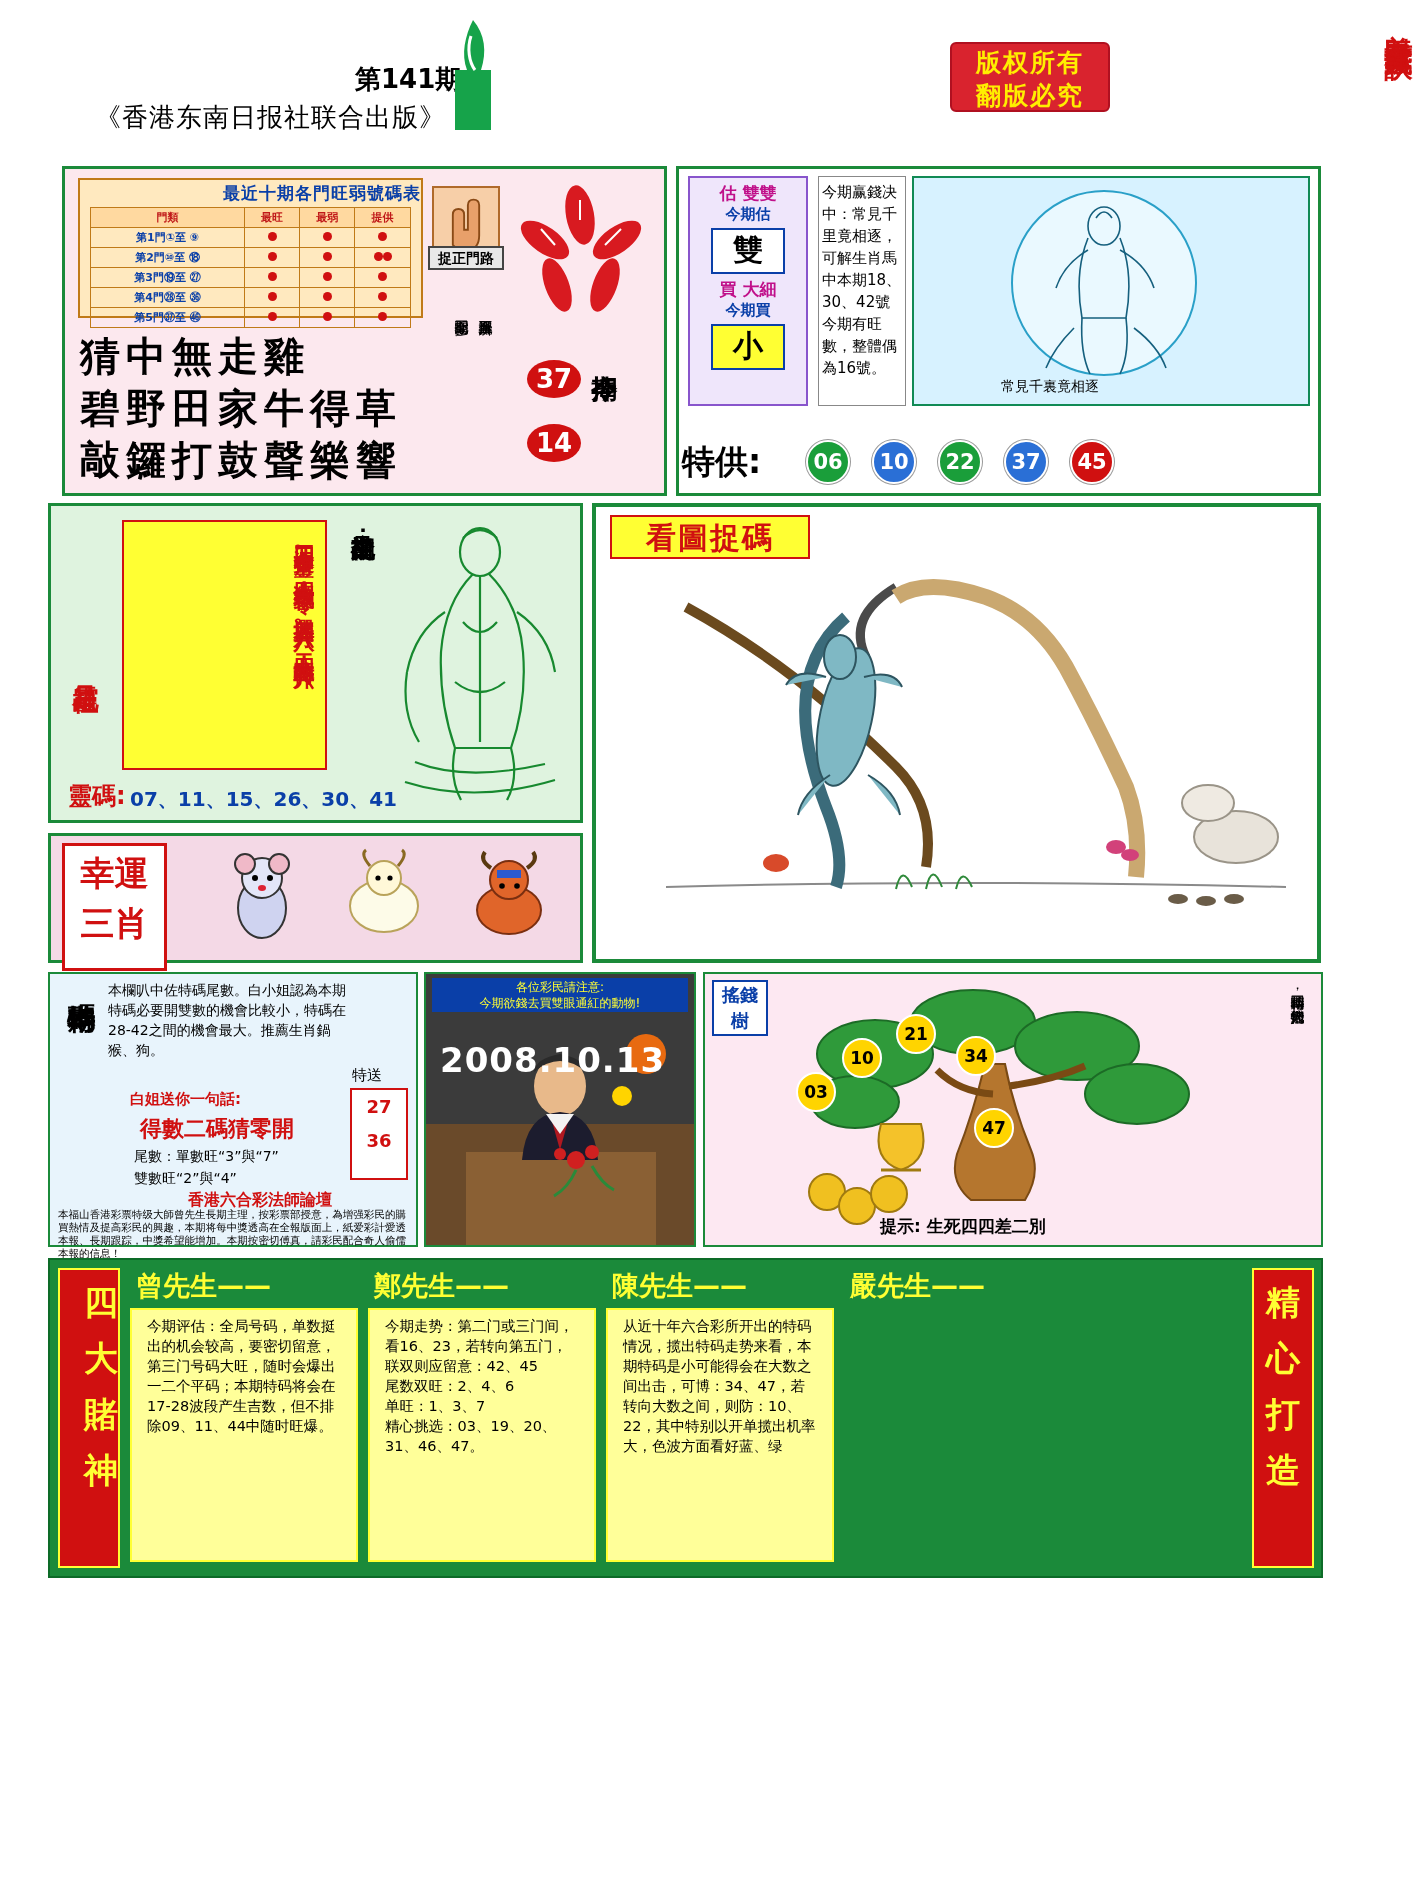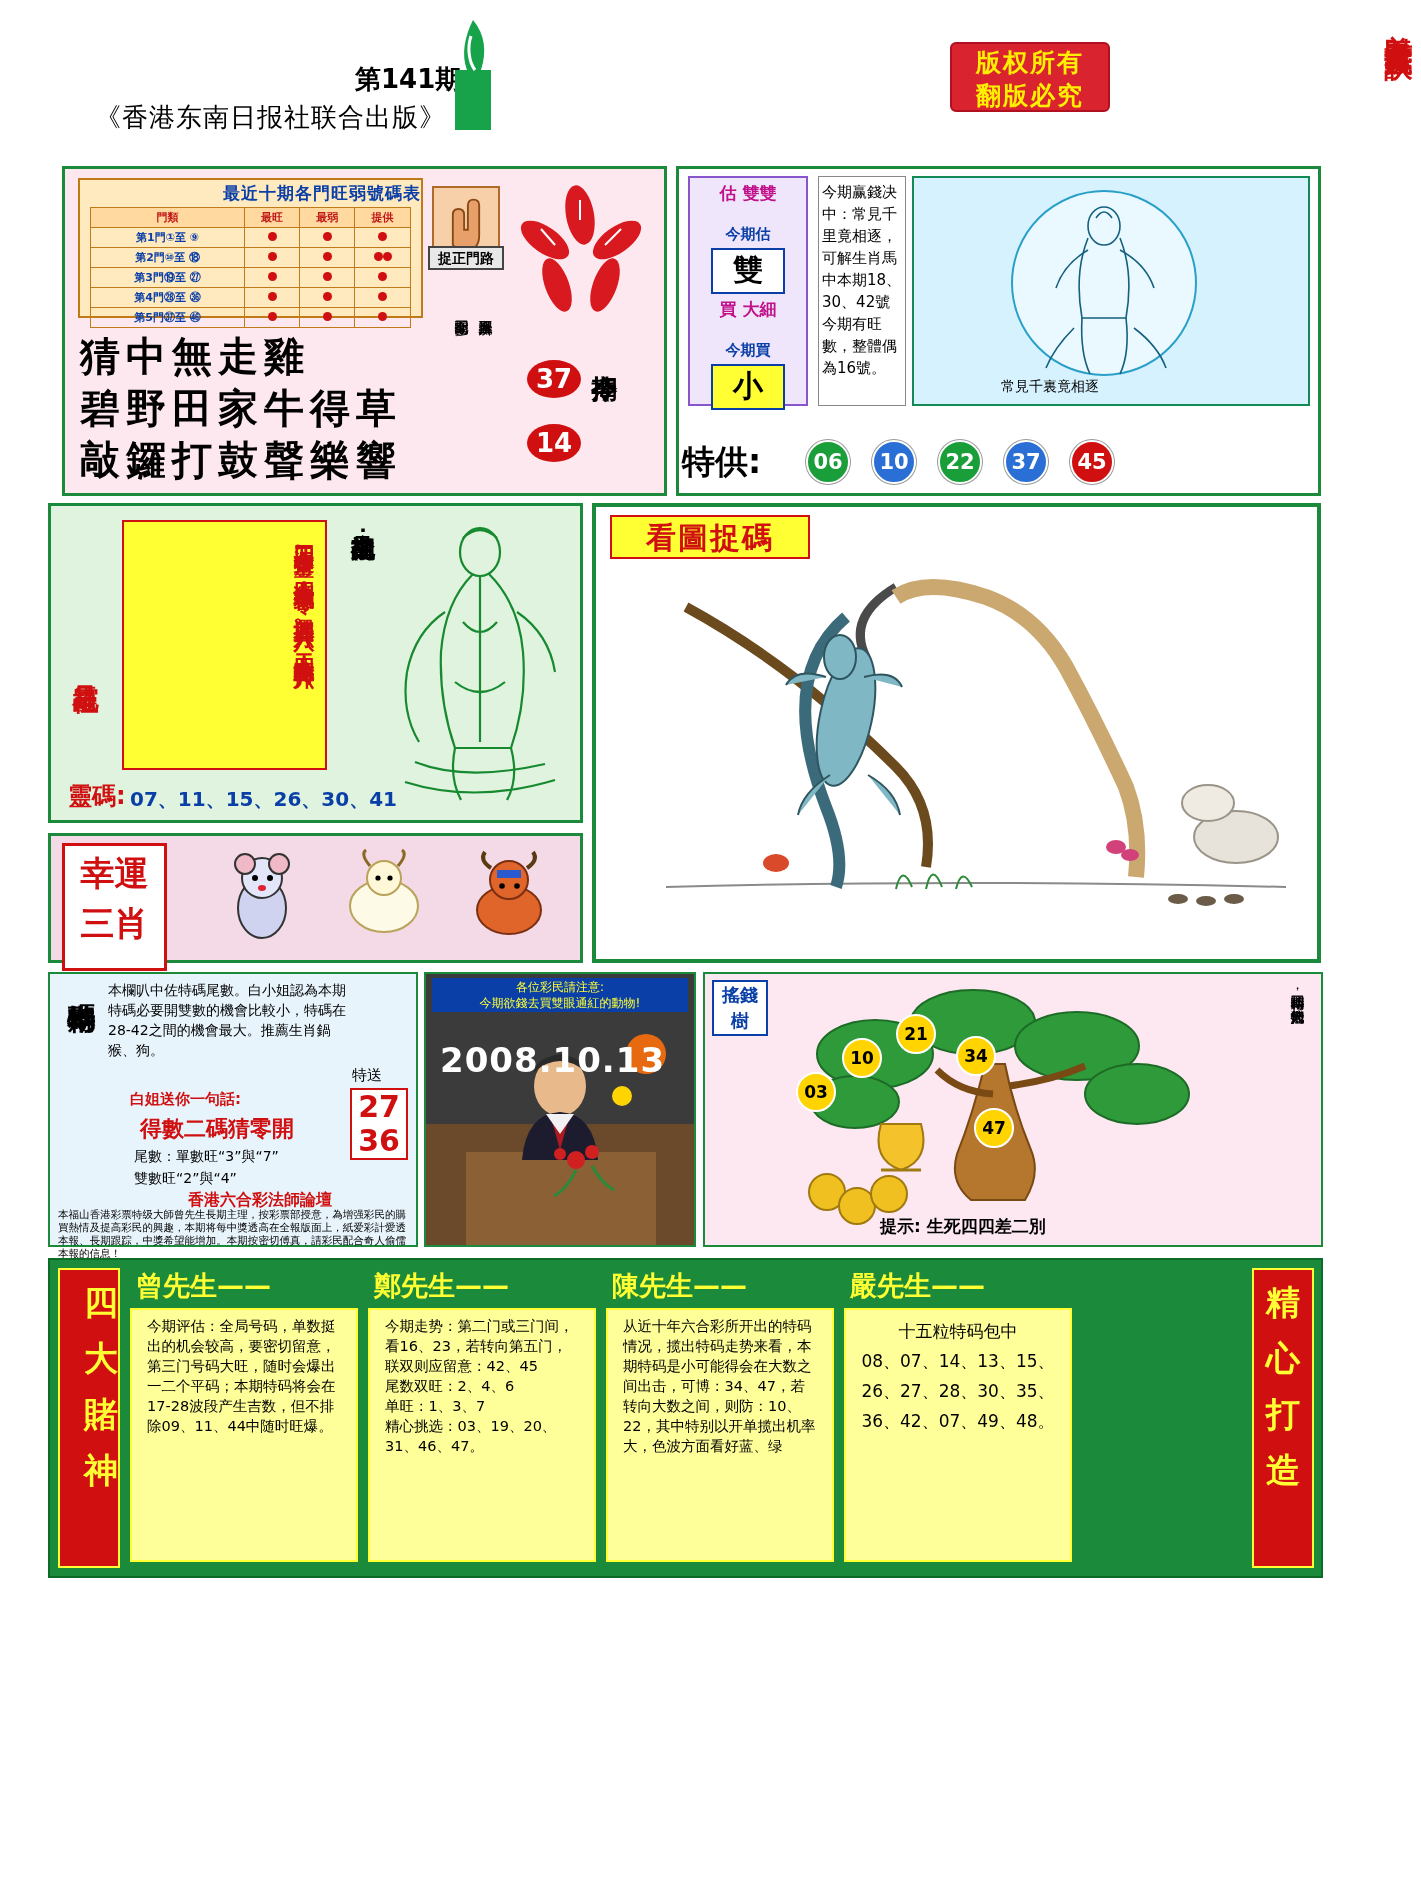--- a/index.html
+++ b/index.html
@@ -73,21 +73,21 @@
   
   #panel-right-top{
     left:676px;top:166px;width:645px;height:330px;background:#ffffff;
     border:3px solid #1b8a3a;box-sizing:border-box;
   }
   #guess-box{
     left:688px;top:176px;width:120px;height:230px;background:#efe6fb;
     border:2px solid #8855cc;box-sizing:border-box;text-align:center;
   }
   .gu-title{font-size:17px;color:#c0108a;font-weight:bold;margin-top:4px;}
-  .gu-sub{font-size:15px;color:#0a3fa8;font-weight:bold;margin-top:20px;}
+  .gu-sub{font-size:15px;color:#0a3fa8;font-weight:bold;margin-top:0;}
   .gu-big{
     width:70px;height:42px;margin:4px auto;background:#ffffff;border:2px solid #0a3fa8;
     font-size:30px;font-weight:bold;color:#000;line-height:40px;
   }
   .gu-big.y{background:#ffff33;border-color:#0a3fa8;}
   #text-col{
     left:818px;top:176px;width:88px;height:230px;background:#fff;
     border:1px solid #888;box-sizing:border-box;padding:4px 3px;
     font-size:15px;line-height:22px;color:#000;
   }
@@ -160,22 +160,22 @@
     writing-mode:vertical-rl;line-height:42px;
   }
   #benqi-text{
     left:108px;top:980px;width:240px;font-size:14px;color:#000;line-height:20px;
   }
   #bai-line{left:130px;top:1090px;font-size:15px;color:#d01010;font-weight:bold;}
   #bai-line2{left:140px;top:1114px;font-size:22px;font-weight:bold;color:#d01010;}
   #tail-line1{left:134px;top:1148px;font-size:14px;color:#000;}
   #tail-line2{left:134px;top:1170px;font-size:14px;color:#000;}
   #tesong-box{
-    left:350px;top:1088px;width:58px;height:72px;background:#fff;border:2px solid #d01010;
-    box-sizing:border-box;color:#d01010;font-size:30px;font-weight:bold;text-align:center;
+    left:350px;top:1088px;width:58px;height:92px;background:#fff;border:2px solid #d01010;
+    box-sizing:border-box;color:#d01010;font-size:18px;font-weight:bold;text-align:center;
     line-height:34px;
   }
   #forum-title{left:130px;top:1190px;width:260px;text-align:center;font-size:16px;font-weight:bold;color:#d01010;}
   #forum-text{left:58px;top:1208px;width:348px;font-size:10.5px;color:#000;line-height:13px;text-align:justify;}
   
   #panel-photo{
     left:424px;top:972px;width:272px;height:275px;background:#2a2a2a;
     border:2px solid #1b8a3a;box-sizing:border-box;overflow:hidden;
   }
   #photo-banner{
@@ -539,15 +539,13 @@
 尾数双旺：2、4、6
 单旺：1、3、7
 精心挑选：03、19、20、31、46、47。</div>
 </div>
 <div class="expert" style="left:606px;">
   <div class="name">陳先生——</div>
   <div class="body">从近十年六合彩所开出的特码情况，揽出特码走势来看，本期特码是小可能得会在大数之间出击，可博：34、47，若转向大数之间，则防：10、22，其中特别以开单揽出机率大，色波方面看好蓝、绿</div>
 </div>
 <div class="expert" style="left:844px;">
   <div class="name">嚴先生——</div>
-  <div class="body center" style="white-space:pre-line;">十五粒特码包中
-08、07、14、13、15、26、27、28、30、35、36、42、07、49、48。</div>
 </div>
 
 </body></html>

